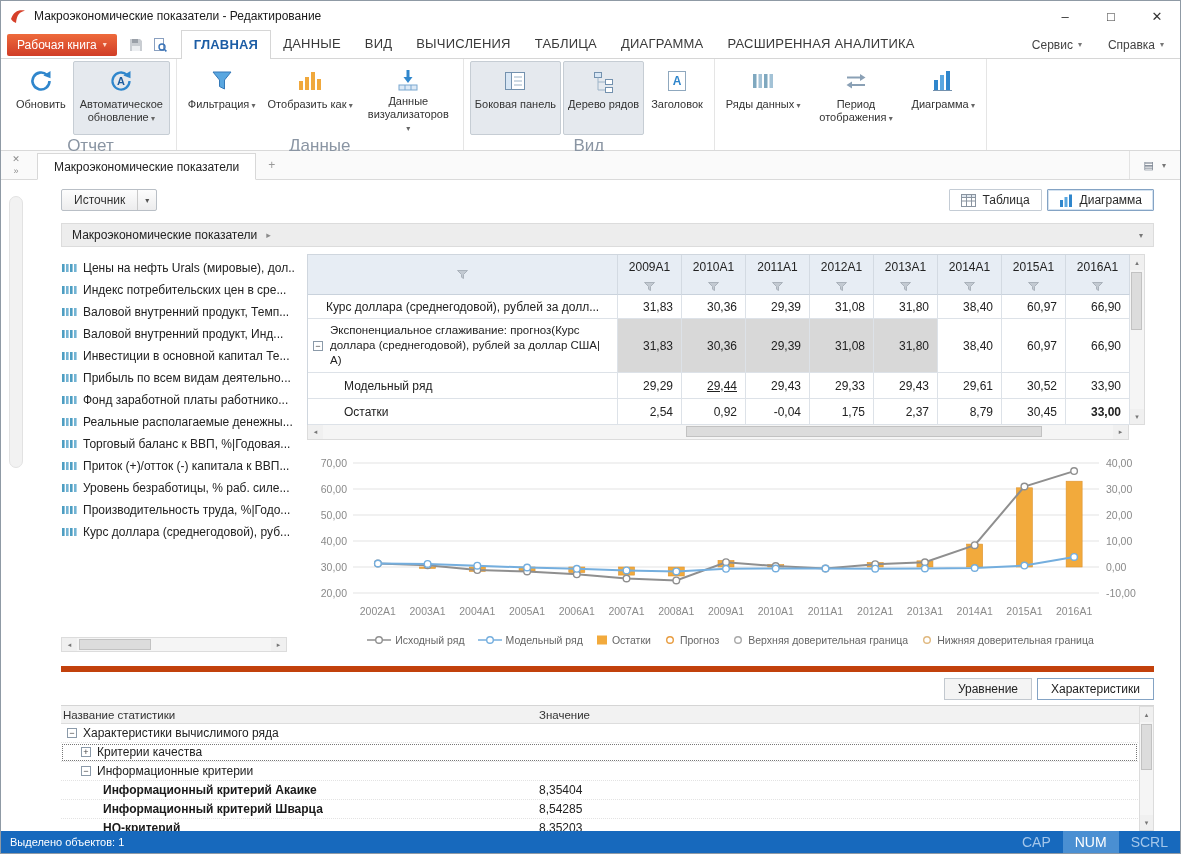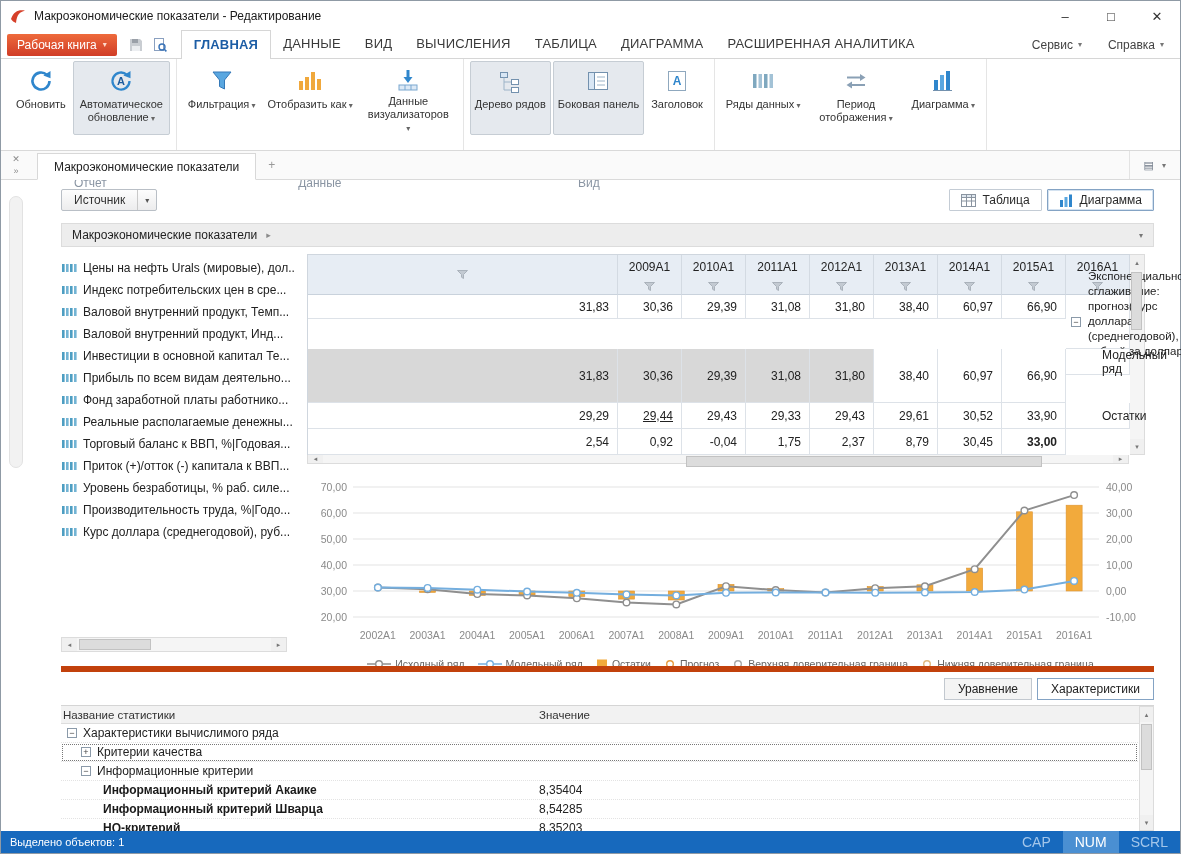--- a/index.html
+++ b/index.html
@@ -23,21 +23,21 @@
 .rmenu{display:flex;align-items:center;gap:5px;color:#444;font-size:12px;}
 .dd-sm{font-size:8px;color:#777;}
 
 .ribbon-body{height:92px;display:flex;background:#fff;border-bottom:1px solid #d9d9d9;flex:0 0 auto;padding-left:4px;}
 .rgroup{display:flex;flex-direction:column;border-right:1px solid #e5e5e5;padding:2px 5px 0;}
 .rgroup-buttons{display:flex;align-items:flex-start;flex:1;}
 .rbtn{min-width:52px;max-width:97px;height:74px;display:flex;flex-direction:column;align-items:center;padding:4px 4px 0;border:1px solid transparent;border-radius:2px;text-align:center;font-size:11px;color:#333;line-height:1.18;margin:0 1px;}
 .rbtn.active{background:#e5e9ee;border-color:#c6cdd4;}
 .ricon{height:30px;display:flex;align-items:center;justify-content:center;margin-bottom:2px;}
 .dd{font-size:8px;color:#666;}
-.rgroup-label{text-align:center;font-size:12px;color:#8a95a3;padding:1px 0 4px;min-height:17px;margin-top:40px;}
+.rgroup-label{text-align:center;font-size:17px;color:#8a95a3;padding:1px 0 4px;min-height:17px;}
 
 .doc-tabstrip{height:29px;display:flex;background:#fafafa;border-bottom:1px solid #dadada;flex:0 0 auto;}
 .rail-top{width:30px;display:flex;flex-direction:column;align-items:center;justify-content:center;gap:1px;color:#8a8a8a;}
 .rail-top .g{font-size:9px;line-height:11px;cursor:default;}
 .doctab{margin-left:6px;padding:0 16px;background:#fff;border:1px solid #d8d8d8;border-bottom:1px solid #fff;font-size:12px;display:flex;align-items:center;align-self:flex-end;height:27px;margin-bottom:-1px;color:#222;}
 .addtab{align-self:center;padding:2px 12px;color:#999;font-size:12px;}
 .view-switch{margin-left:auto;display:flex;align-items:center;gap:8px;padding:0 14px;border-left:1px solid #e3e3e3;color:#667;}
 .view-switch .g{font-size:11px;color:#6b7684;}
 
 .middle{flex:1;display:flex;min-height:0;}
@@ -241,39 +241,39 @@
               <div class="rlabel">Данные визуализаторов<span class="dd"> ▾</span></div>
             </div>
           </div>
           <div class="rgroup-label">Данные</div>
         </div>
         <div class="rgroup">
           <div class="rgroup-buttons">
             <div class="rbtn active">
               <span class="ricon" style="display: flex;">
                 <svg width="26" height="26" viewBox="0 0 26 26">
-                  <rect x="3.5" y="4.5" width="7" height="5" fill="#d8e6f4" stroke="#7391ae"></rect>
-                  <rect x="14.5" y="11.5" width="7" height="5" fill="#fff" stroke="#7391ae"></rect>
-                  <rect x="14.5" y="19.5" width="7" height="5" fill="#fff" stroke="#7391ae"></rect>
-                  <path d="M7 9.5v12.5h7M7 14h7" fill="none" stroke="#9db4c8"></path>
-                </svg>
-              </span>
-              <div class="rlabel">Дерево рядов</div>
-            </div>
-            <div class="rbtn active">
-              <span class="ricon" style="display: flex;">
-                <svg width="26" height="26" viewBox="0 0 26 26">
                   <rect x="3.5" y="4.5" width="19" height="17" fill="#fff" stroke="#7391ae"></rect>
                   <rect x="3.5" y="4.5" width="6" height="17" fill="#d8e6f4" stroke="#7391ae"></rect>
                   <line x1="12" y1="9" x2="20" y2="9" stroke="#9db4c8"></line>
                   <line x1="12" y1="13" x2="20" y2="13" stroke="#9db4c8"></line>
                   <line x1="12" y1="17" x2="20" y2="17" stroke="#9db4c8"></line>
                 </svg>
               </span>
               <div class="rlabel">Боковая панель</div>
+            </div>
+            <div class="rbtn active">
+              <span class="ricon" style="display: flex;">
+                <svg width="26" height="26" viewBox="0 0 26 26">
+                  <rect x="3.5" y="4.5" width="7" height="5" fill="#d8e6f4" stroke="#7391ae"></rect>
+                  <rect x="14.5" y="11.5" width="7" height="5" fill="#fff" stroke="#7391ae"></rect>
+                  <rect x="14.5" y="19.5" width="7" height="5" fill="#fff" stroke="#7391ae"></rect>
+                  <path d="M7 9.5v12.5h7M7 14h7" fill="none" stroke="#9db4c8"></path>
+                </svg>
+              </span>
+              <div class="rlabel">Дерево рядов</div>
             </div>
             <div class="rbtn">
               <span class="ricon" style="display: flex;">
                 <svg width="26" height="26" viewBox="0 0 26 26">
                   <rect x="4.5" y="3.5" width="17" height="19" fill="#fff" stroke="#8fa8be"></rect>
                   <text x="13" y="17" text-anchor="middle" font-size="12" font-weight="bold" fill="#2f86cc" font-family="Liberation Sans, sans-serif">A</text>
                 </svg>
               </span>
               <div class="rlabel">Заголовок</div>
             </div>
@@ -601,20 +601,23 @@
                     </svg>
                   </span>
                 </div>
                 <div class="th th-year" style="height: 40px;">
                   <div class="th-label">2016A1</div>
                   <span class="funnel" style="display: flex;">
                     <svg width="11" height="9" viewBox="0 0 11 9">
                       <polygon points="0.5,0.5 10.5,0.5 6.5,4.5 6.5,8.5 4.5,7.2 4.5,4.5" fill="#c3cad2" stroke="#aab2bb"></polygon>
                     </svg>
                   </span>
+                </div>
+                <div class="td td-label" style="height: 24px;">
+                  <span class="td-label-text">Курс доллара (среднегодовой), рублей за долл...</span>
                 </div>
                 <div class="td td-num" style="height: 24px;">31,83</div>
                 <div class="td td-num" style="height: 24px;">30,36</div>
                 <div class="td td-num" style="height: 24px;">29,39</div>
                 <div class="td td-num" style="height: 24px;">31,08</div>
                 <div class="td td-num" style="height: 24px;">31,80</div>
                 <div class="td td-num" style="height: 24px;">38,40</div>
                 <div class="td td-num" style="height: 24px;">60,97</div>
                 <div class="td td-num" style="height: 24px;">66,90</div>
                 <div class="td td-label tall" style="height: 54px;">

